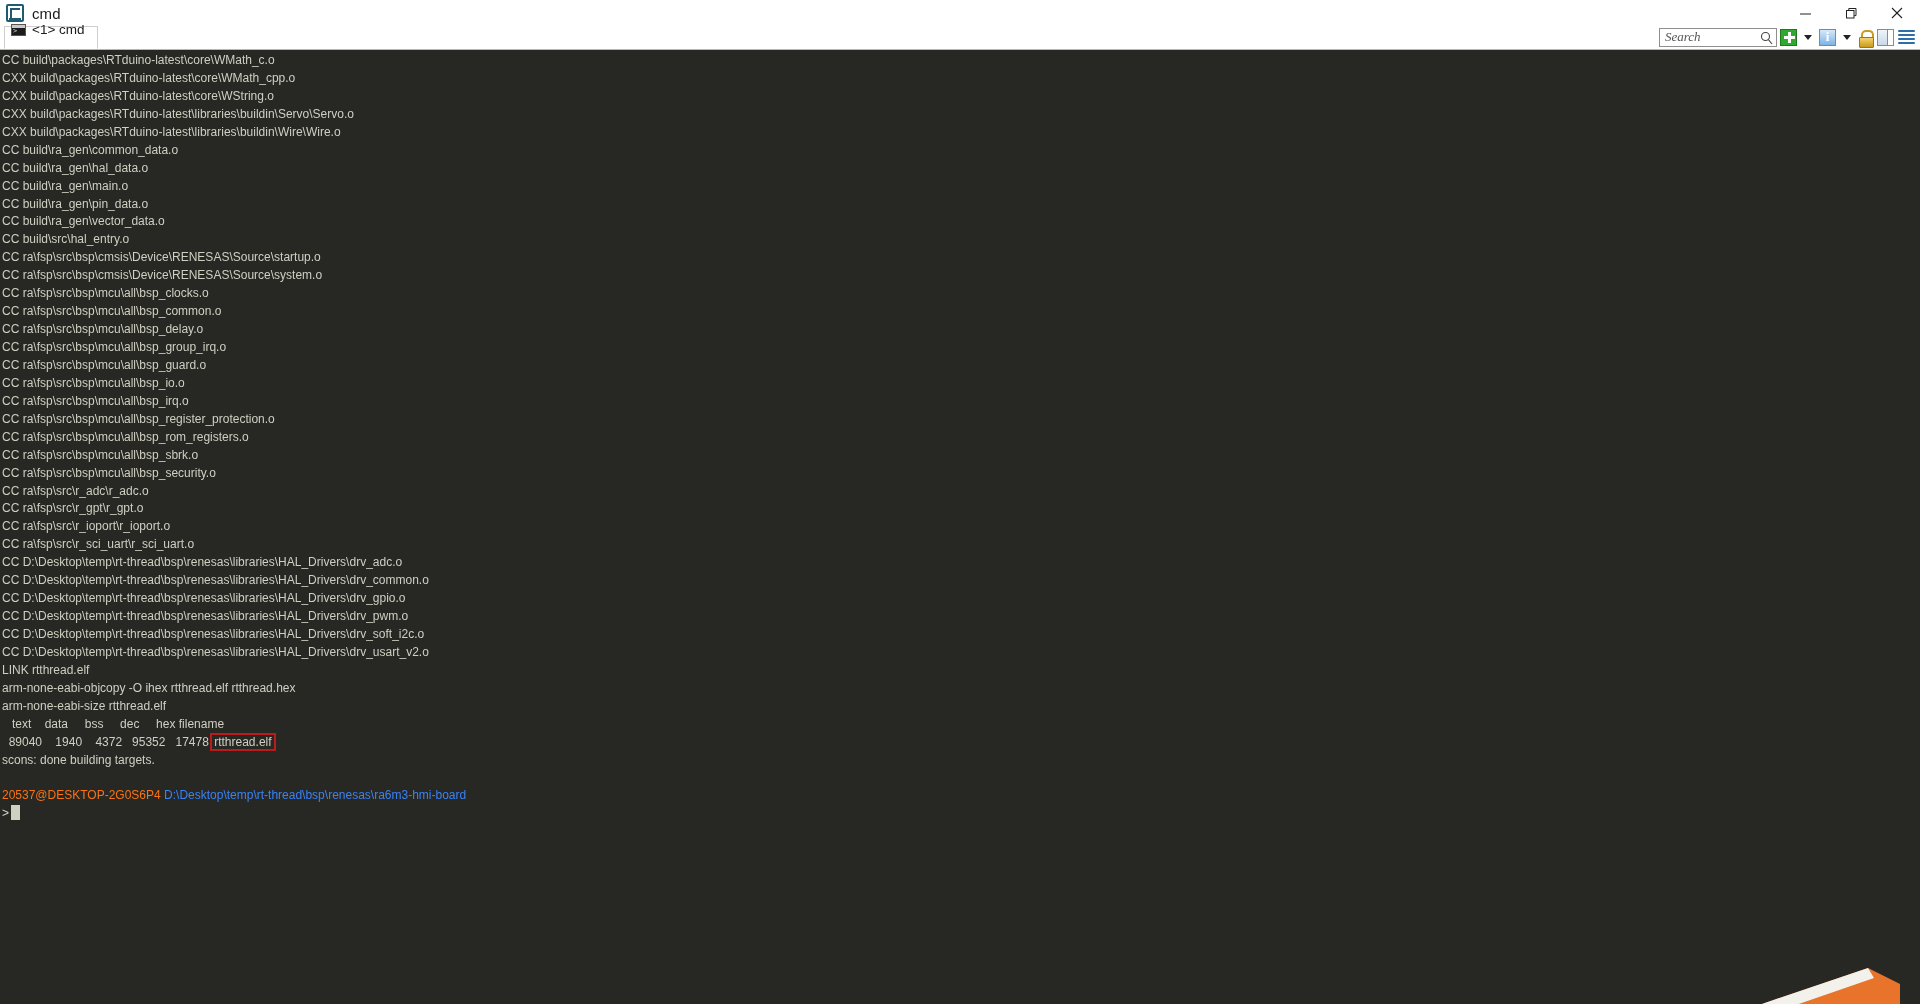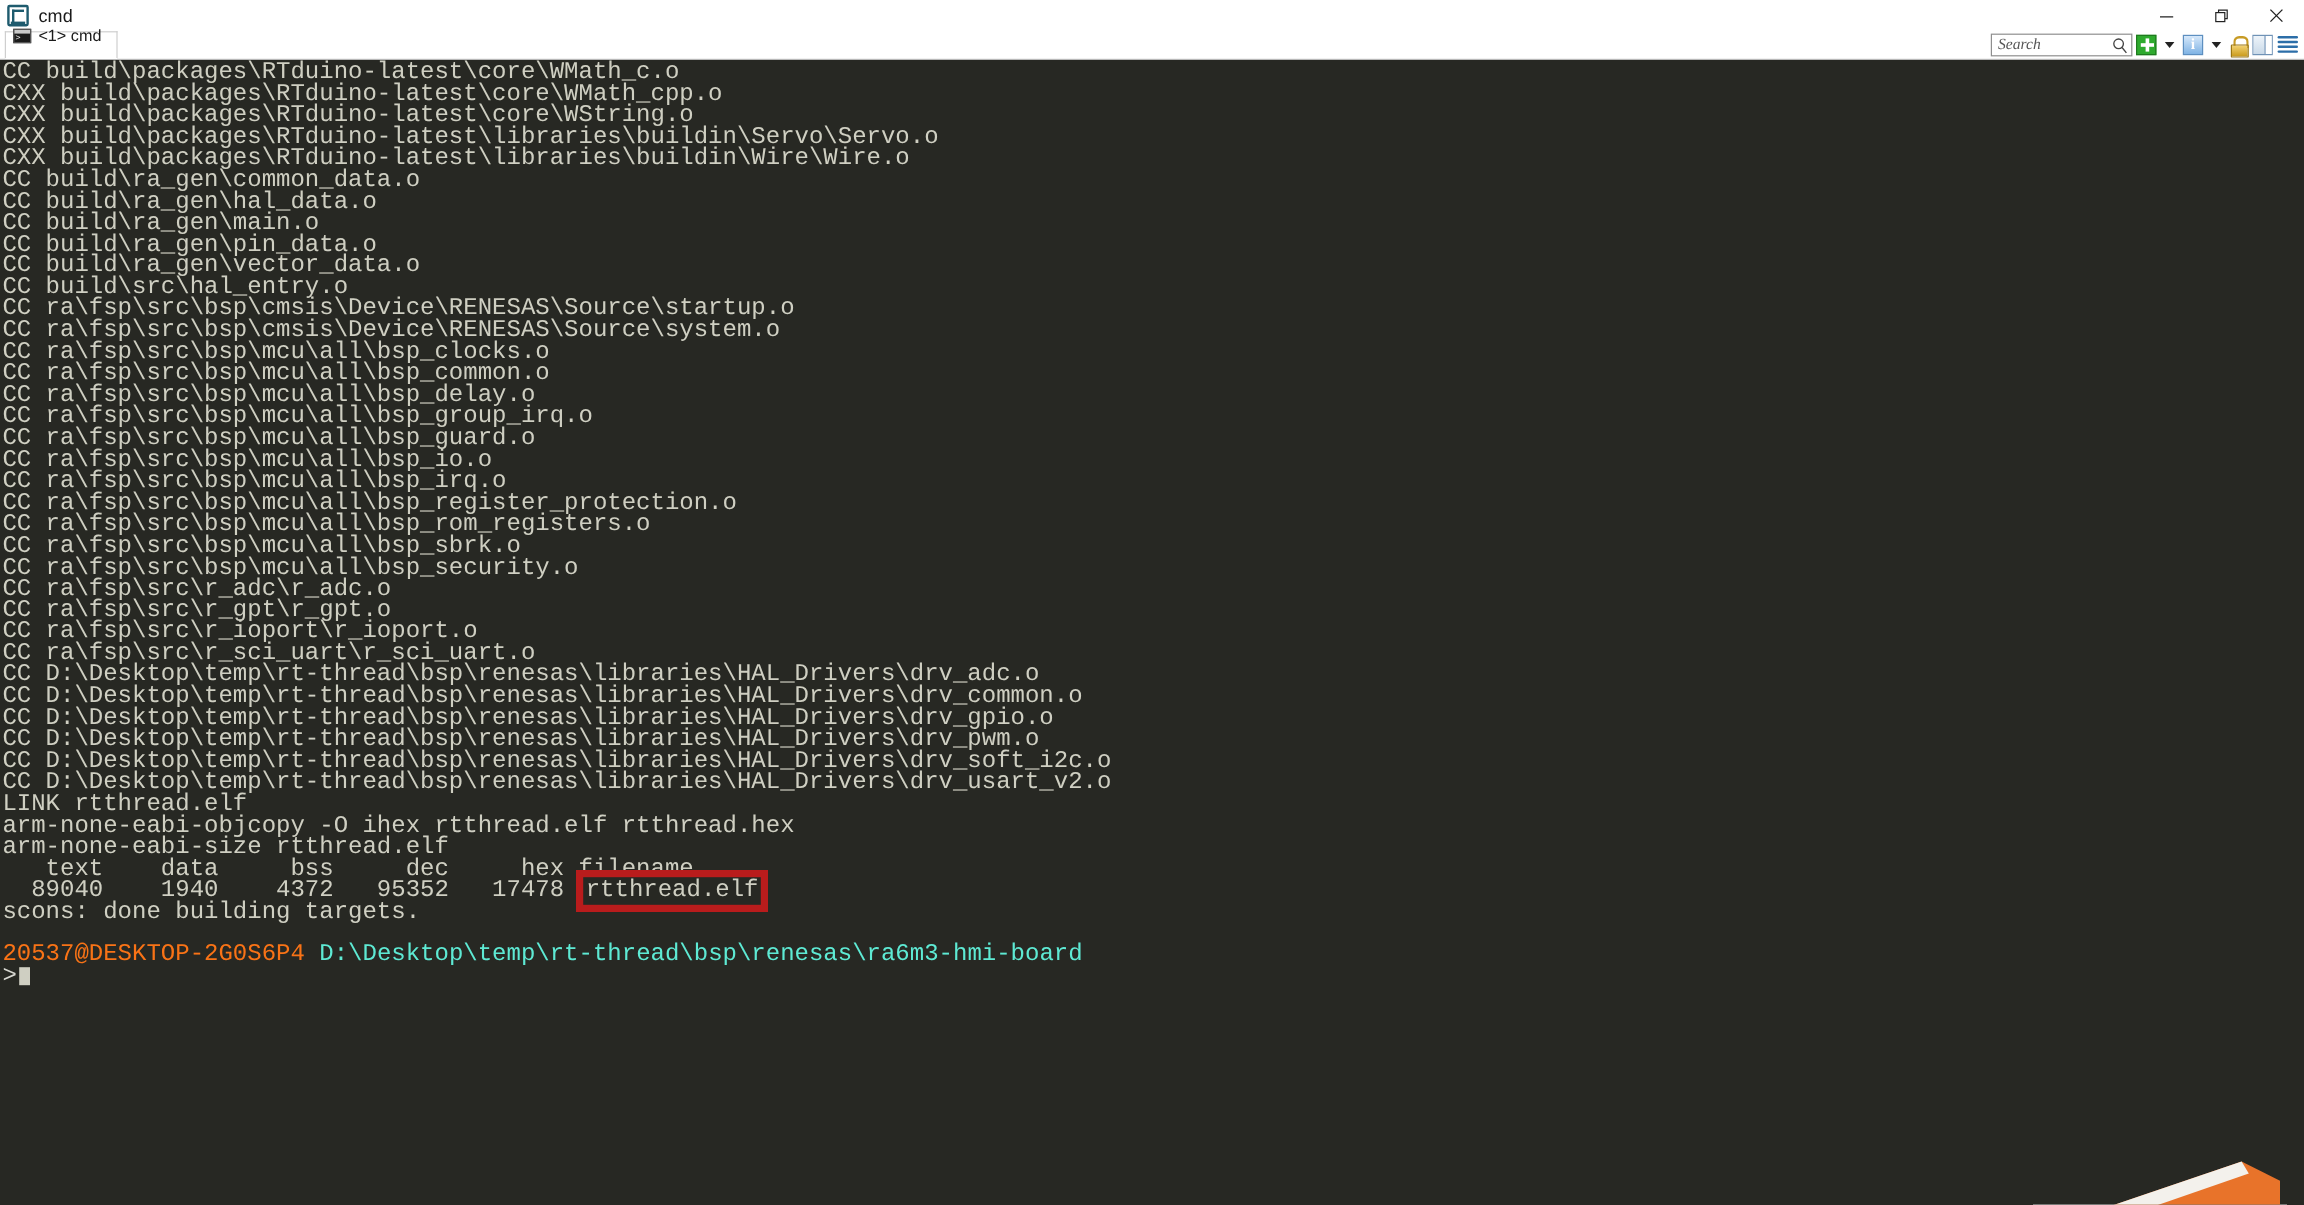--- a/index.html
+++ b/index.html
@@ -212,32 +212,32 @@
 
   
   #terminal {
     position: relative;
     height: 954px;
     background: #272823;
     overflow: hidden;
     padding: 2px 0 0 2px;
   }
   #term-lines {
-    font-family: Liberation Mono, monospace;
-    font-size: 20px;
+    font-family: Liberation Sans, sans-serif;
+    font-size: 12px;
     line-height: 17.95px;
     color: #cfcfc2;
     white-space: pre;
   }
   .ln { height: 17.95px; }
   .c-green  { color: #f97316; }
-  .c-cyan   { color: #5eead4; }
+  .c-cyan   { color: #3b82f6; }
   .c-white  { color: #d8d8d2; }
   .hl-box {
-    border: 6px solid #b91c1c;
+    border: 2px solid #b91c1c;
     padding: 0 2px;
     margin: 0 -2px;
   }
   #cursor {
     display: inline-block;
     width: 8.8px; height: 15px;
     background: #cfcfc2;
     vertical-align: -3px;
     margin-left: 2px;
   }

